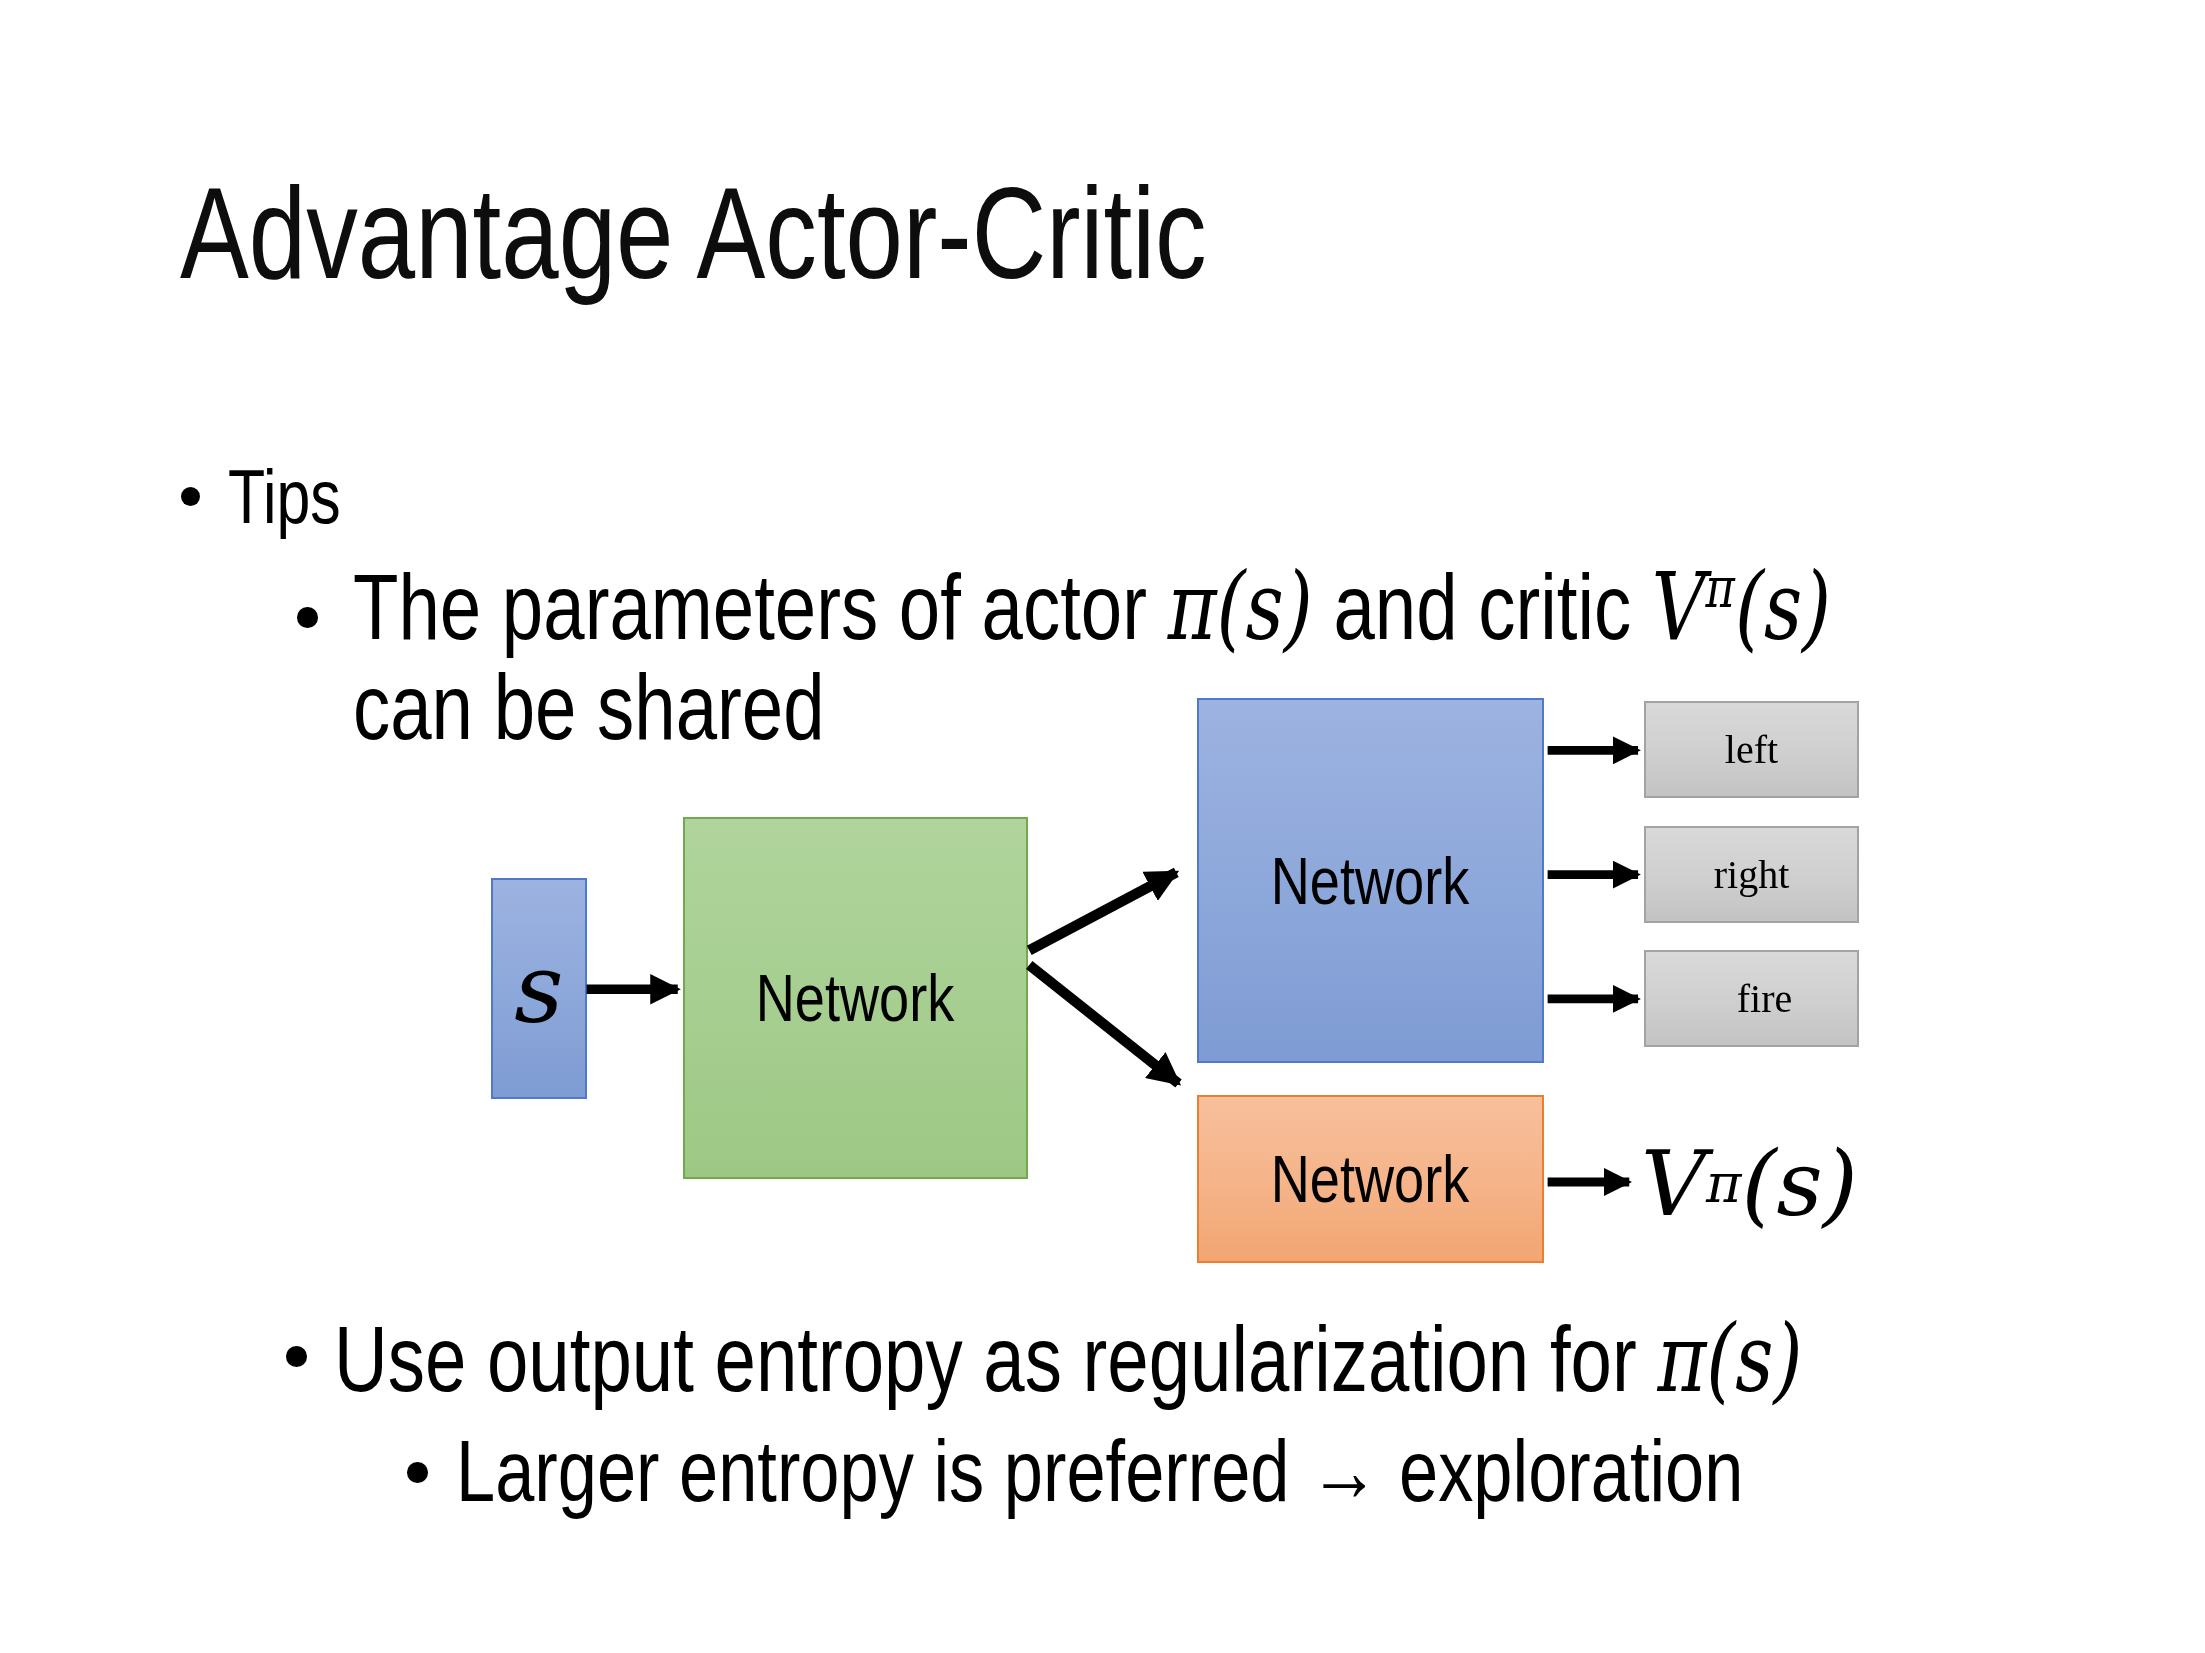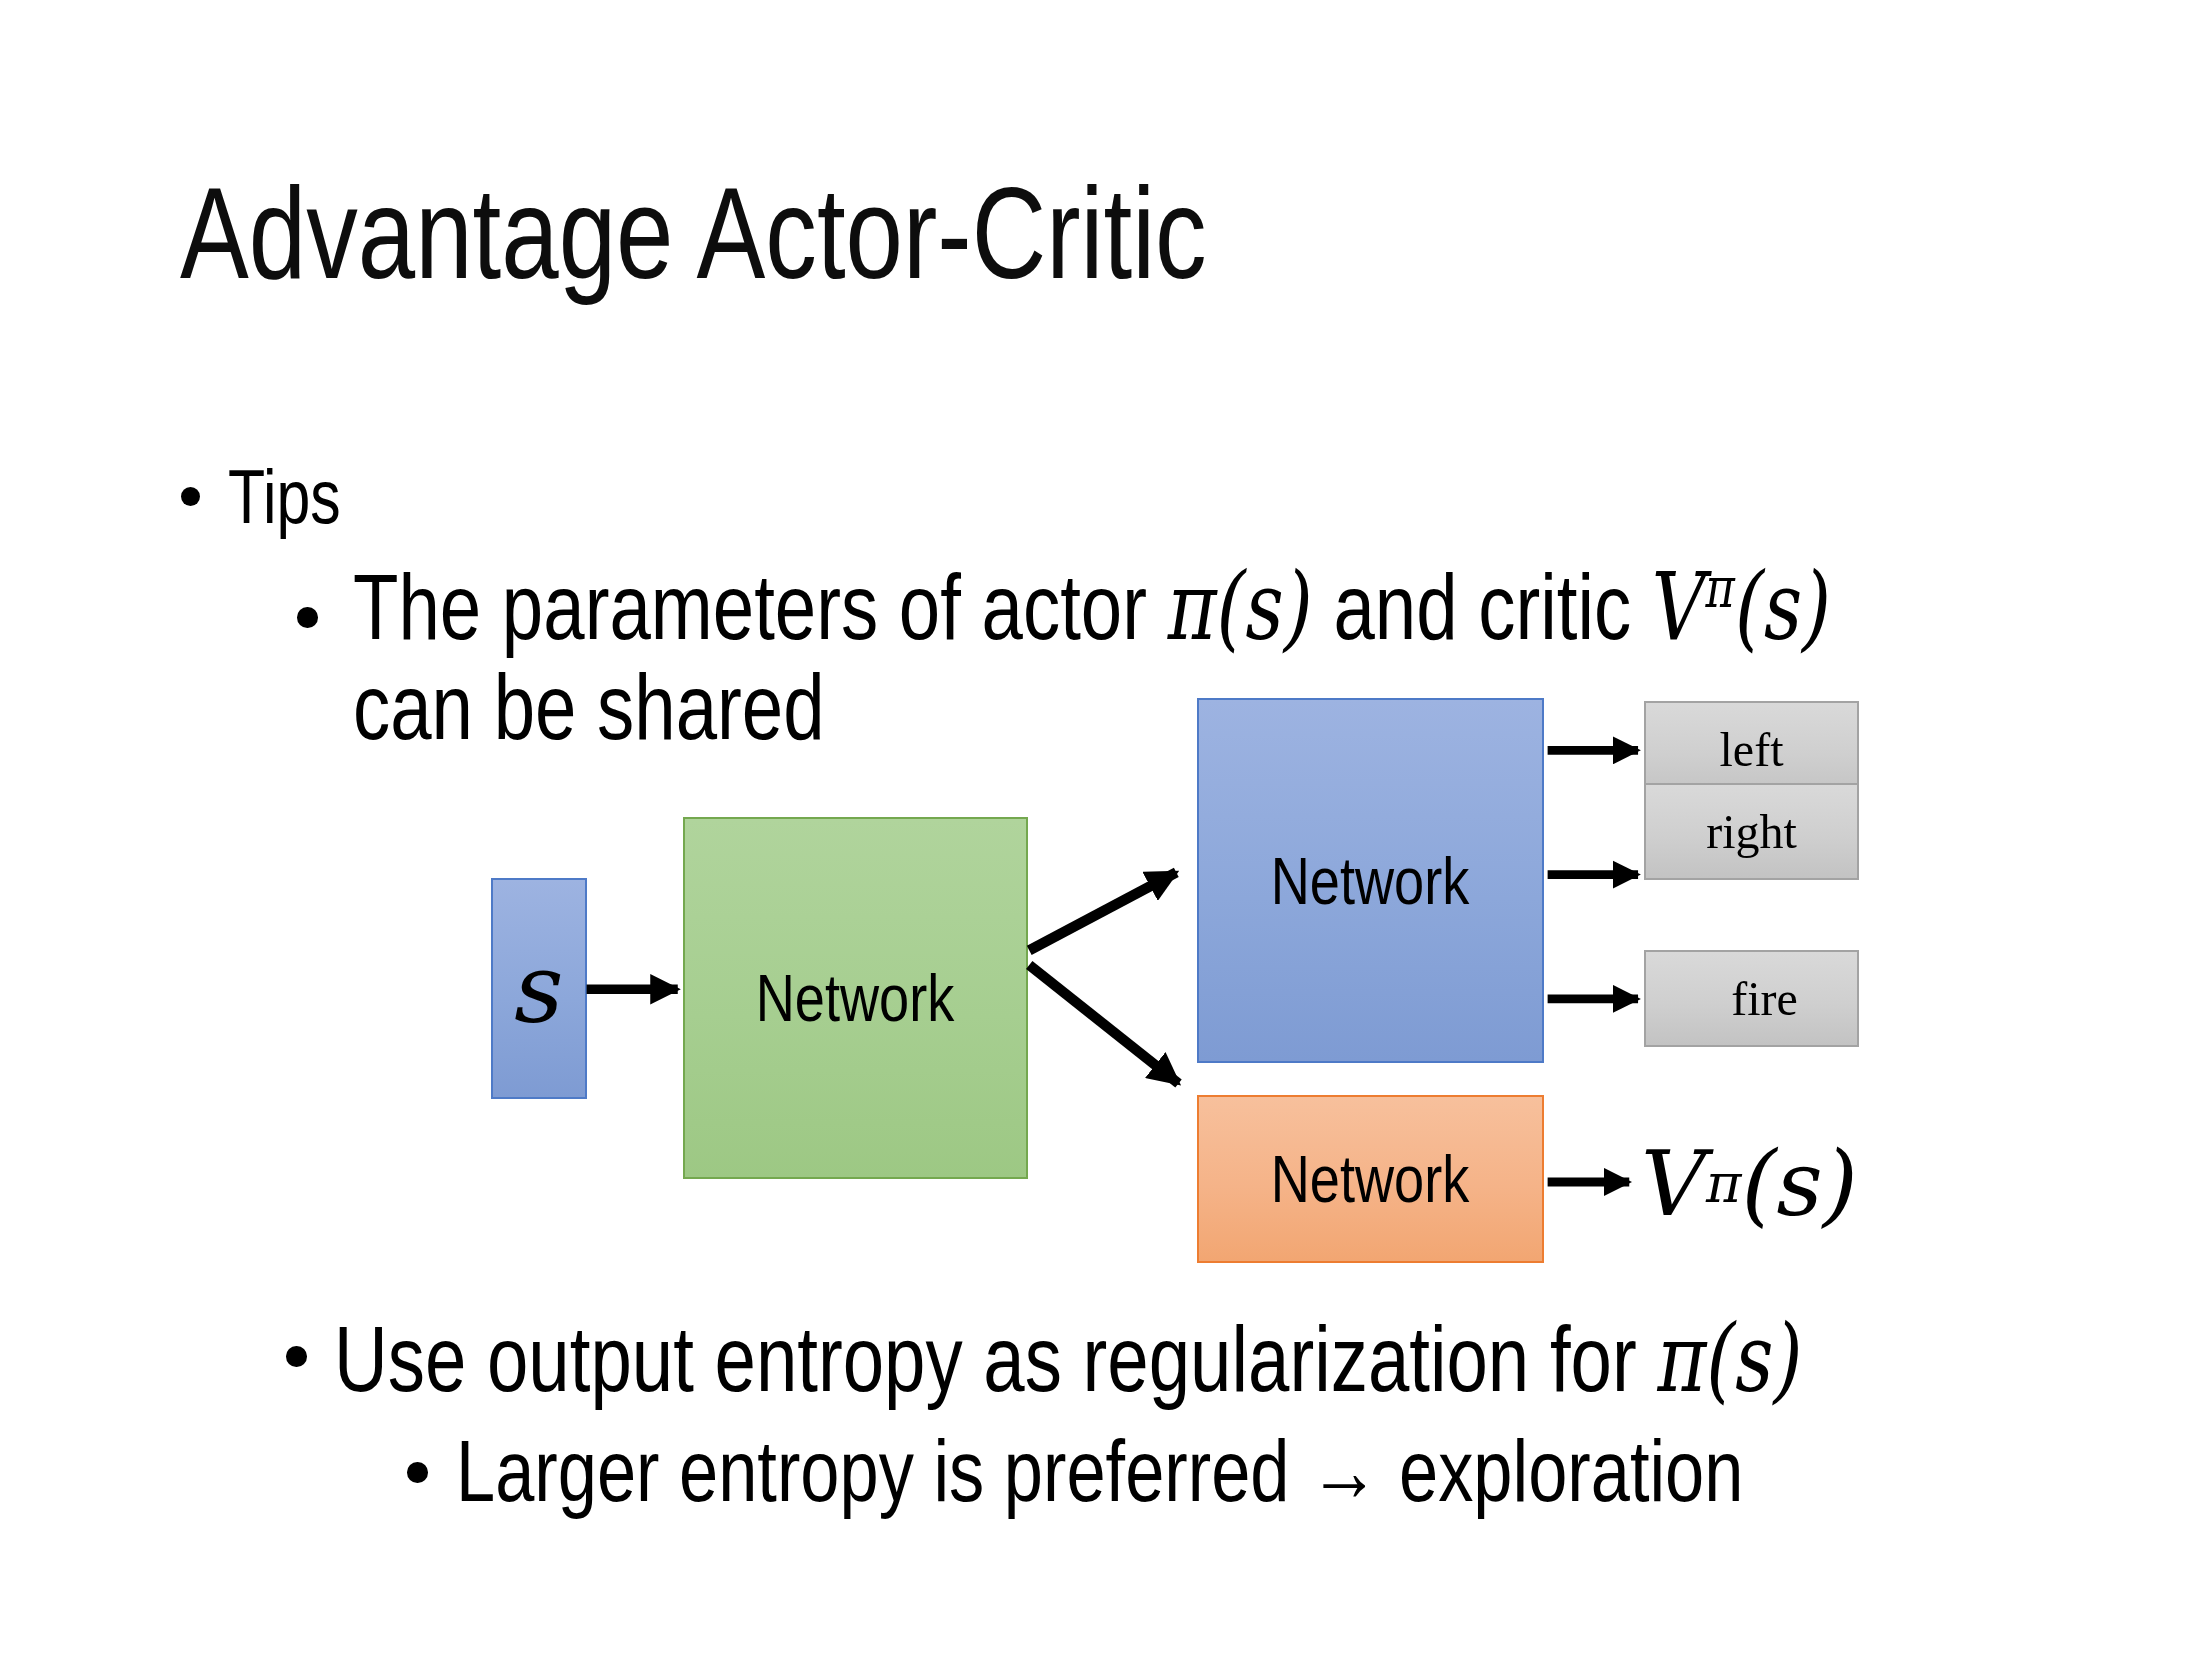--- a/index.html
+++ b/index.html
@@ -20,21 +20,21 @@
   .math sup { font-size:0.6em; vertical-align:super; line-height:0; }
   .box {
     position:absolute; box-sizing:border-box;
     display:flex; align-items:center; justify-content:center;
   }
   .box-blue  { background:linear-gradient(180deg,#9DB3E1 0%,#8CA7DA 55%,#7E9BD3 100%); border:2.2px solid #4E7AC7; }
   .box-green { background:linear-gradient(180deg,#B0D49C 0%,#A6CE90 55%,#9DC884 100%); border:2.2px solid #74A84F; }
   .box-orange{ background:linear-gradient(180deg,#F7C09C 0%,#F5B388 55%,#F2A672 100%); border:2.9px solid #ED7D31; }
   .box-gray  { background:linear-gradient(180deg,#D9D9D9 0%,#CFCFCF 55%,#C3C3C3 100%); border:2.2px solid #A3A3A3; }
   .netlabel { font-size:66px; color:#000; transform:scaleX(0.82); transform-origin:50% 50%; white-space:nowrap; }
-  .actionlabel { font-family:"Liberation Serif",serif; font-size:48px; color:#000; }
+  .actionlabel { font-family:"Liberation Serif",serif; font-size:40px; color:#000; }
   .state-s { font-size:96px; }
   .vout { font-size:90px; display:flex; align-items:center; }
   svg.arrows { position:absolute; left:441px; top:662px; }
 </style>
 </head>
 <body>
 
 <div class="abs cond title">Advantage Actor-Critic</div>
 
 <div class="dot" style="left:181px; top:487px; width:19px; height:19px;"></div>
@@ -59,21 +59,21 @@
   <span class="netlabel">Network</span>
 </div>
 
 <div class="box box-orange" style="left:1197px; top:1095px; width:347px; height:168px;">
   <span class="netlabel">Network</span>
 </div>
 
 <div class="box box-gray" style="left:1644px; top:701px; width:215px; height:97px;">
   <span class="actionlabel">left</span>
 </div>
-<div class="box box-gray" style="left:1644px; top:783px; width:215px; height:97px;">
+<div class="box box-gray" style="left:1644px; top:826px; width:215px; height:97px;">
   <span class="actionlabel">right</span>
 </div>
 <div class="box box-gray" style="left:1644px; top:950px; width:215px; height:97px;padding-left:26px;">
   <span class="actionlabel">fire</span>
 </div>
 
 <div class="abs math vout" style="left:1641px; top:1132px; height:103px;">
   <span>V</span>
     <sup>π</sup>
     <span>(s)</span>

